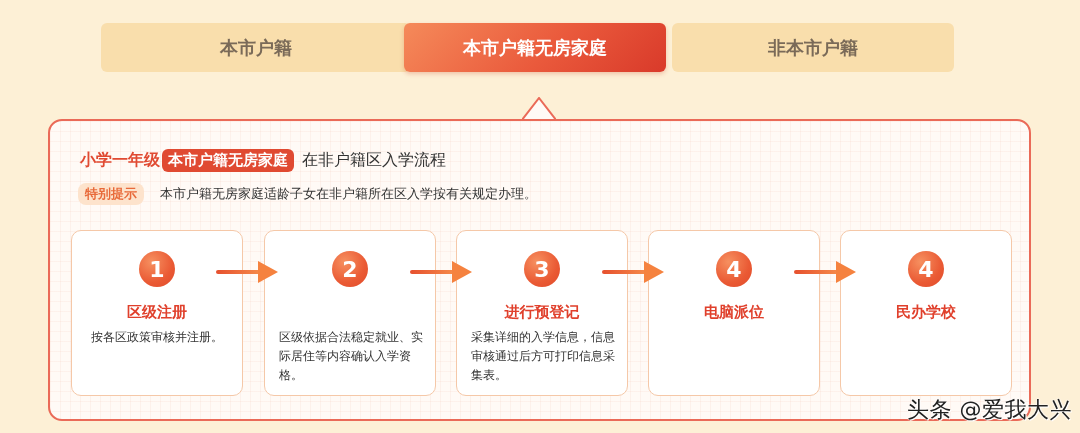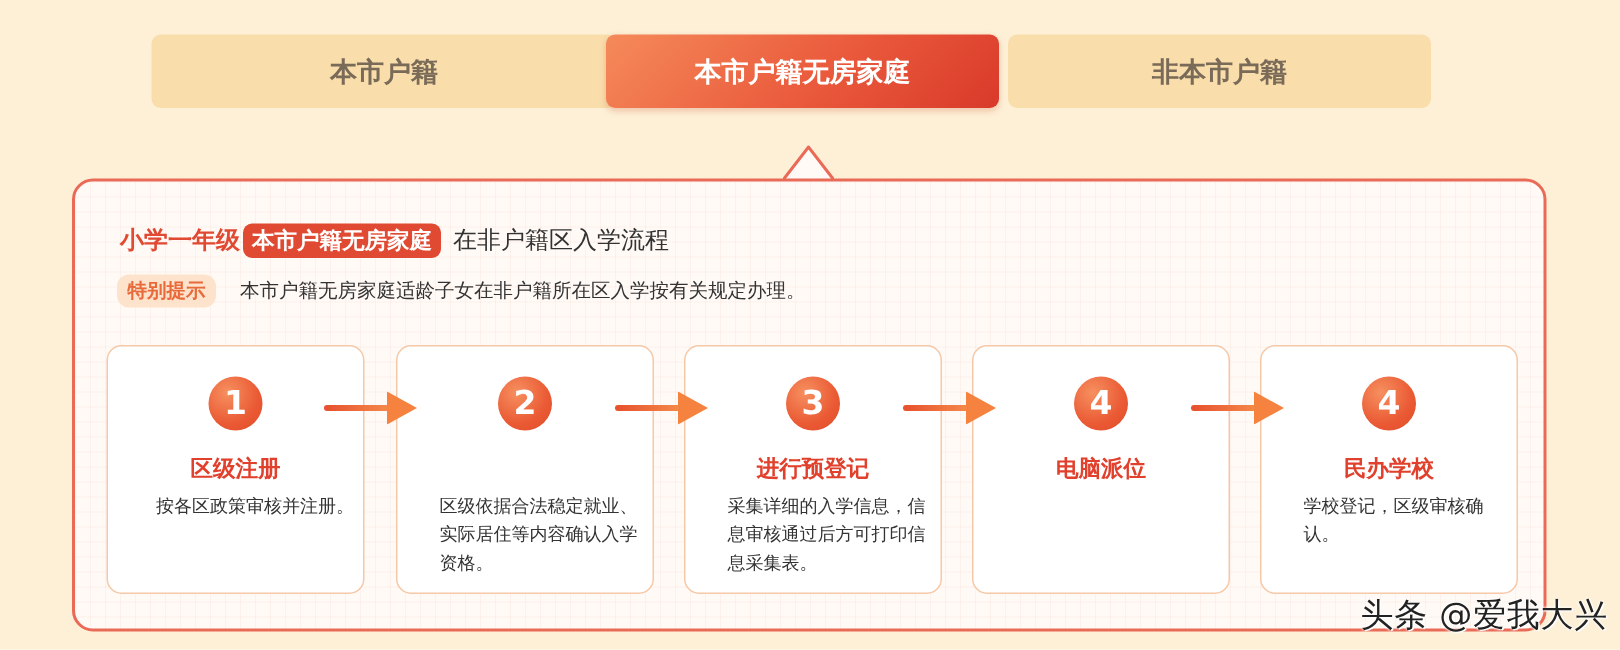--- a/index.html
+++ b/index.html
@@ -60,24 +60,24 @@
     width: 36px; height: 36px; border-radius: 50%;
     background: radial-gradient(circle at 35% 30%, #f69060 0%, #ea5a34 60%, #e04a2a 100%);
     color: #fff; font-weight: bold; font-size: 22px;
     display: flex; align-items: center; justify-content: center;
   }
   .card-title {
     position: absolute; top: 72px; left: 0; width: 100%; text-align: center;
     color: #e0402c; font-weight: bold; font-size: 15px;
   }
   .card-desc {
-    position: absolute; top: 97px; left: 28px; right: 10px;
+    position: absolute; top: 97px; left: 14px; right: 10px;
     color: #333; font-size: 12px; line-height: 19px;
   }
-  .card-desc.center { text-align: right; left: 6px; right: 6px; }
+  .card-desc.center { text-align: center; left: 6px; right: 6px; }
 
   .arrow { position: absolute; top: 140px; width: 62px; height: 22px; }
 
   .watermark {
     position: absolute; right: 8px; bottom: 8px; color: #222;
     font-size: 22px; text-shadow: 0 0 2px #fff, 0 0 2px #fff, 1px 1px 0 #fff;
     letter-spacing: 0.5px;
     margin-left: 39px;
   }
 </style>
@@ -124,21 +124,20 @@
   </div>
 
   <div class="card" style="left:598px;">
     <div class="num">4</div>
     <div class="card-title">电脑派位</div>
   </div>
 
   <div class="card" style="left:790px;">
     <div class="num">4</div>
     <div class="card-title">民办学校</div>
-    <div class="card-desc">学校登记，区级审核确认。</div>
   </div>
 
   <svg class="arrow" style="left:166px;" viewBox="0 0 62 22">
     <defs>
         <linearGradient id="ag" x1="0" x2="1">
           <stop offset="0" stop-color="#e6502e"></stop>
           <stop offset="1" stop-color="#f58a4a"></stop>
         </linearGradient>
       </defs>
     <rect x="0" y="9" width="44" height="4" rx="2" fill="url(#ag)"></rect>

